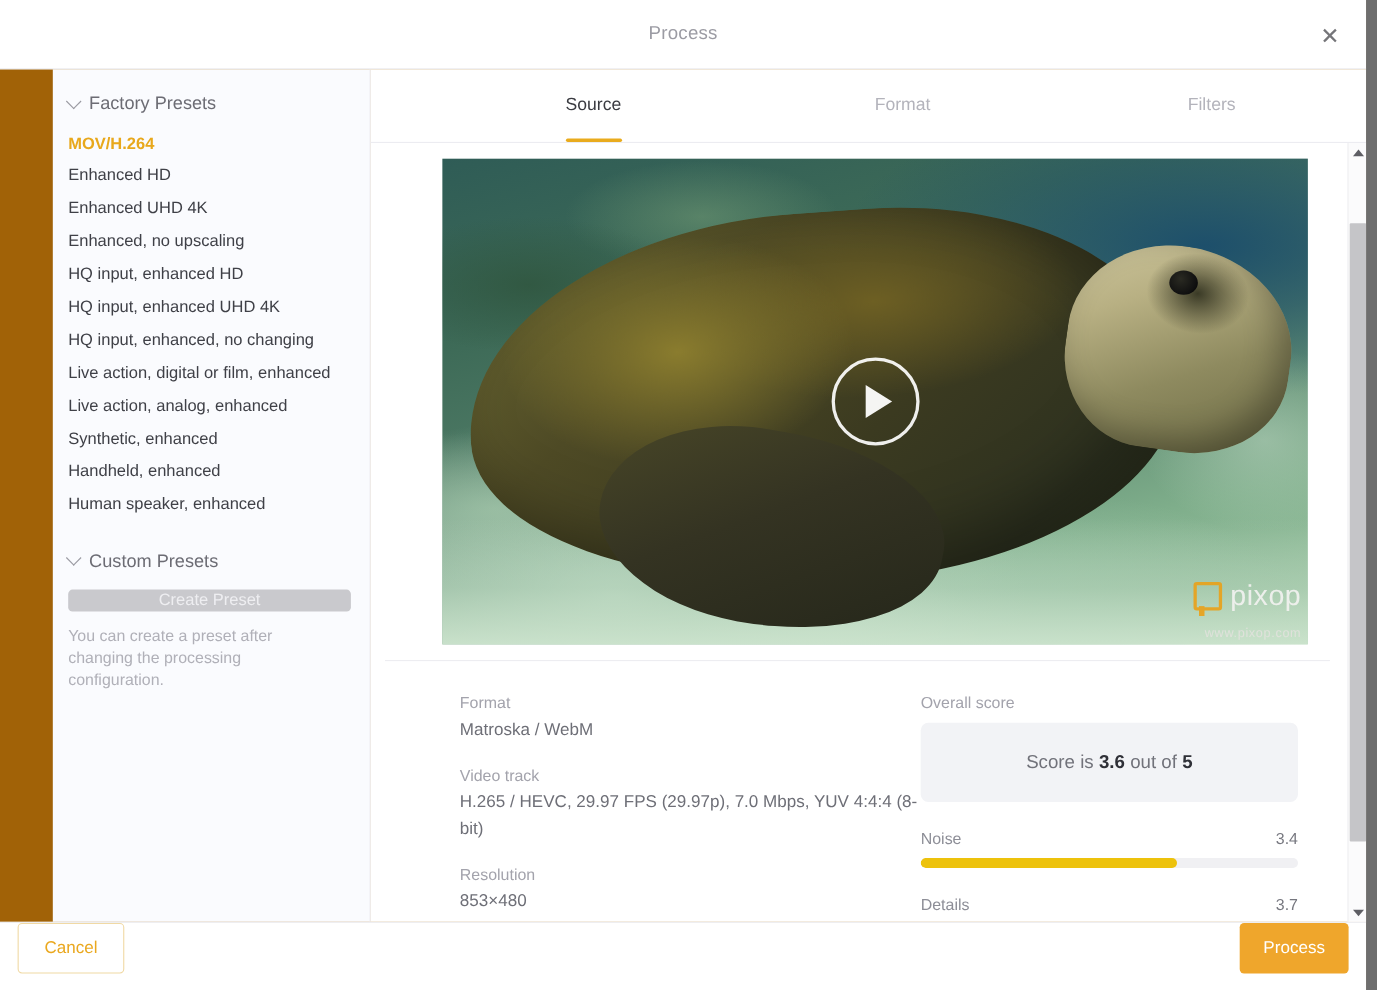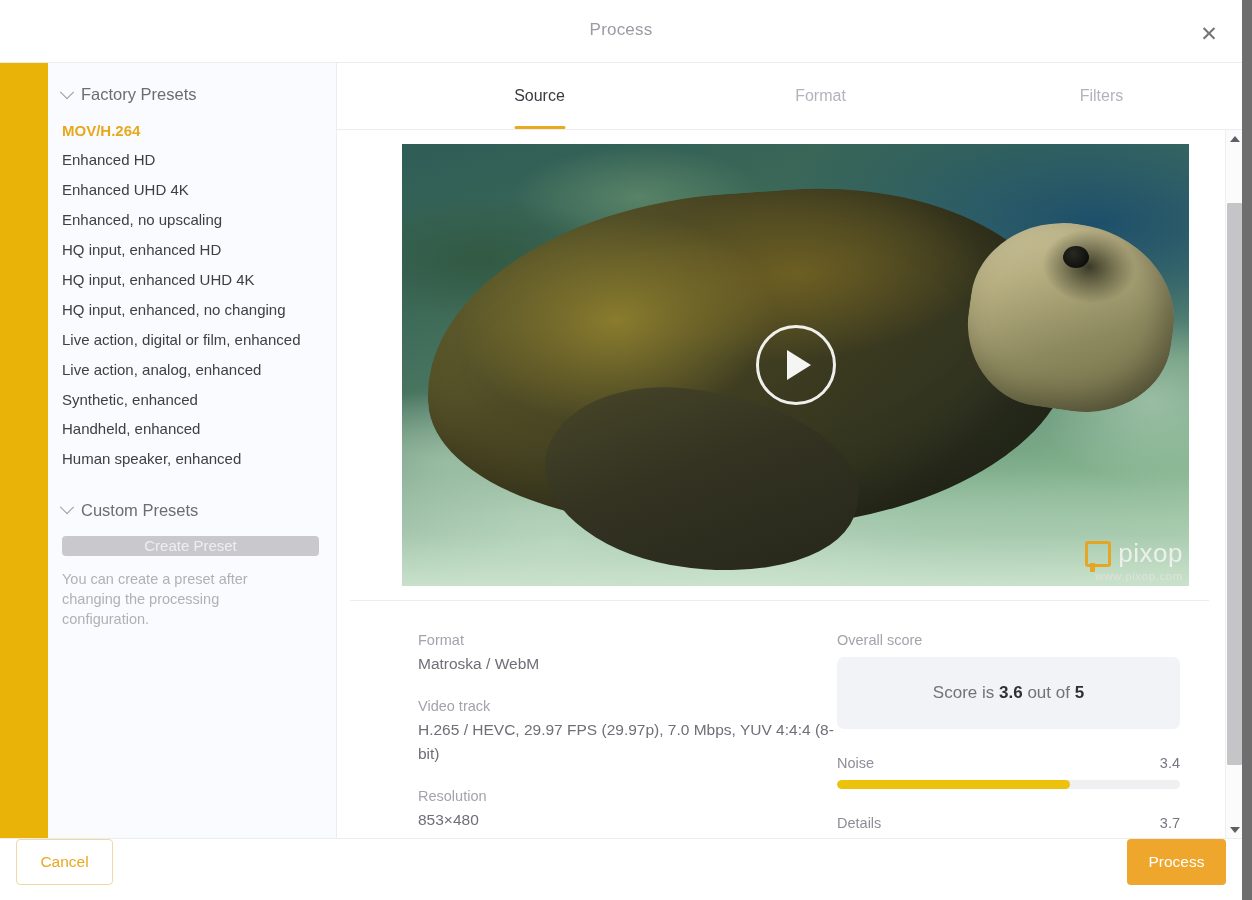--- a/index.html
+++ b/index.html
@@ -5,21 +5,21 @@
   * { box-sizing: border-box; margin: 0; padding: 0; }
   html, body {
     width: 1252px; height: 900px;
     font-family: "Liberation Sans", sans-serif;
     background: #6e6e6e;
     overflow: hidden;
   }
   .modal {
     position: absolute; left: 0; top: 0;
     width: 1242px; height: 900px;
-    background: #eab308;
+    background: #a16207;
     display: flex; flex-direction: column;
   }
 
   
   .titlebar {
     position: relative;
     height: 63px;
     flex: 0 0 63px;
     background: #ffffff;
     border-bottom: 1px solid #ededf0;
@@ -184,21 +184,21 @@
   .wm-row { display: flex; align-items: center; gap: 7px; justify-content: flex-end; }
   .wm-mark {
     width: 26px; height: 26px; border: 3.5px solid #e9a21c; border-radius: 3px;
     position: relative;
   }
   .wm-mark::after {
     content: ""; position: absolute; left: 2px; bottom: -8px;
     width: 5px; height: 9px; background: #e9a21c;
   }
   .wm-text { font-size: 26px; color: #f2f2f0; letter-spacing: .5px; font-weight: 400; }
-  .wm-url { font-size: 11.5px; color: #e2e2dd; letter-spacing: .6px; margin-top: 1px; }
+  .wm-url { font-size: 11.5px; color: #e2e2dd; letter-spacing: .6px; margin-top: 13px; }
 
   .hr {
     position: absolute; left: 13px; right: 33px; top: 470px;
     height: 1px; background: #ededf1;
   }
 
   .info { position: absolute; left: 81px; top: 502px; width: 420px; }
   .info-label { font-size: 14.5px; color: #a3a3ac; margin-bottom: 4px; }
   .info-value { font-size: 15.5px; color: #6e6f77; line-height: 1.55; }
   .info-block { margin-bottom: 22px; }

